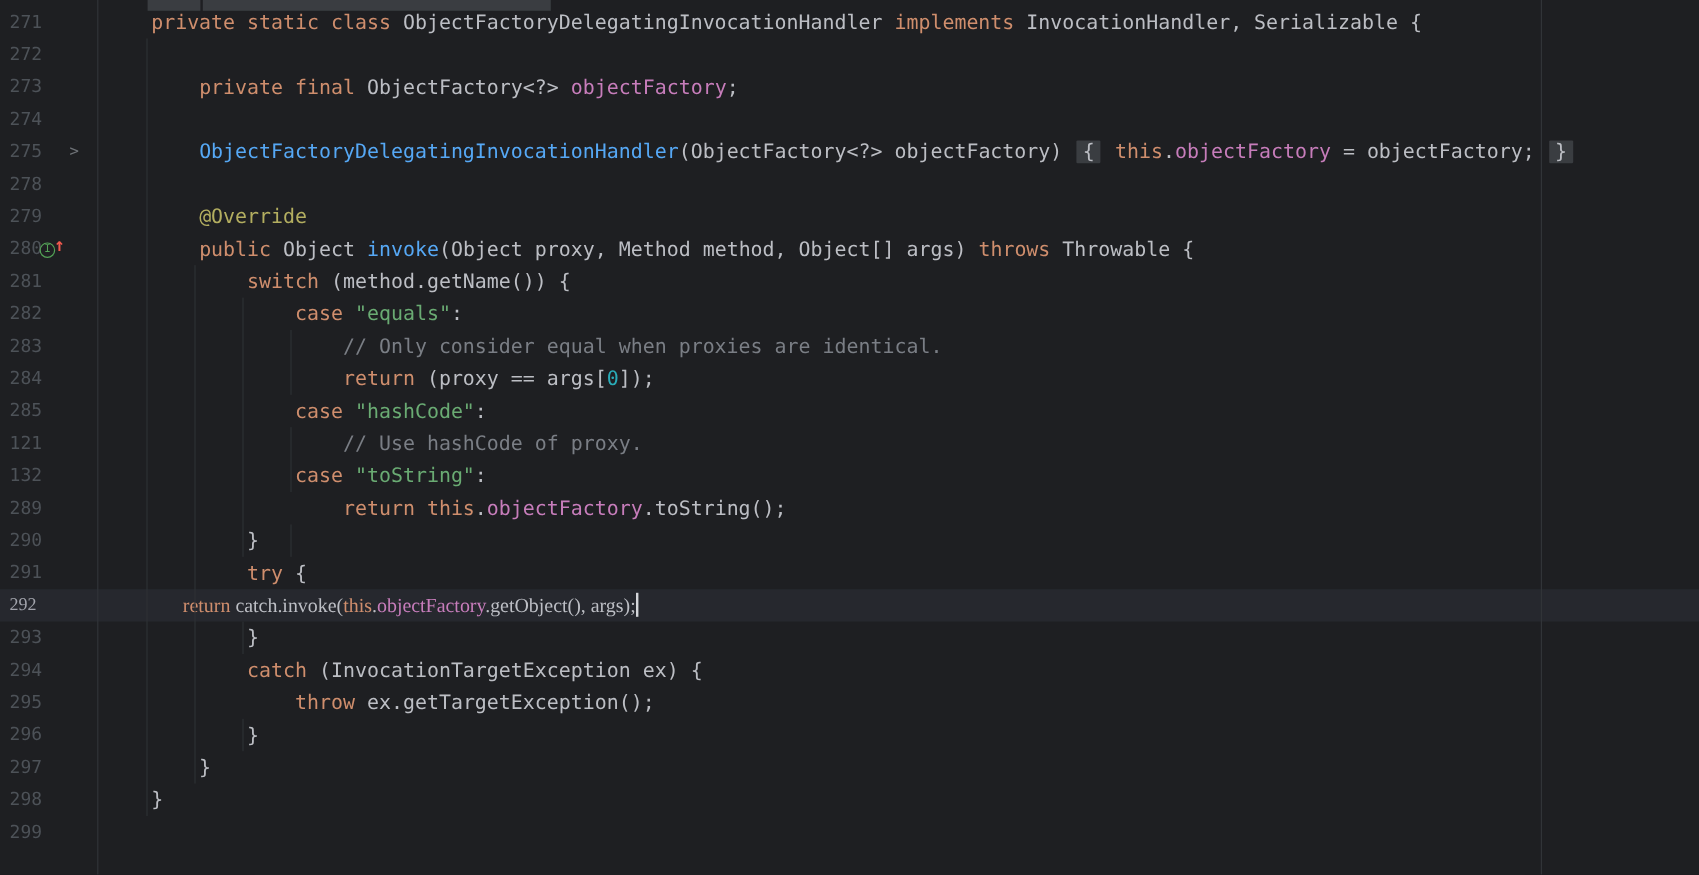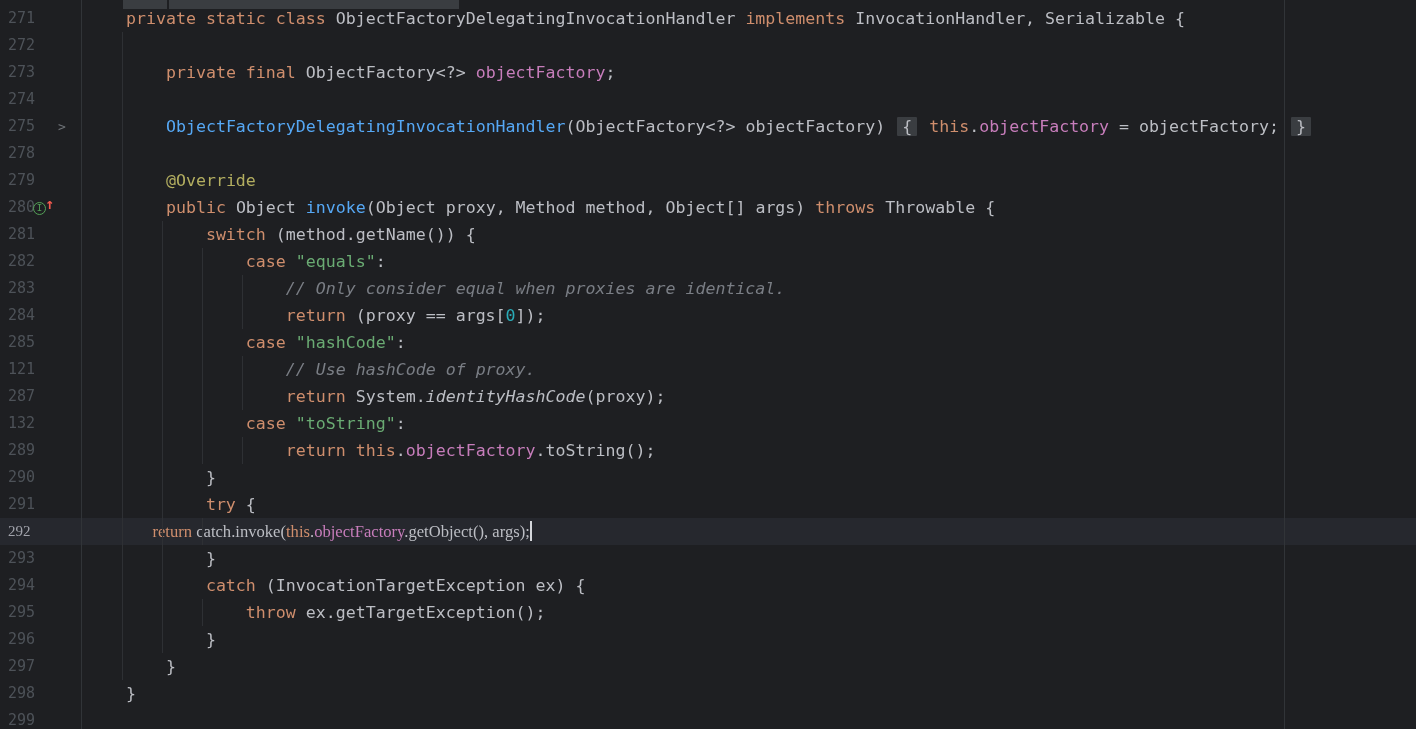--- a/index.html
+++ b/index.html
@@ -20,21 +20,21 @@
     cursor:pointer;
   }
   .row.current .gnum{color:var(--line_number_current,#a1a3ab);}
   .code{
     position:absolute;left:86px;top:0;height:27px;line-height:27px;
     font-size:16.6px;letter-spacing:0;color:var(--def,#bcbec4);
   }
   .c-def{color:var(--def,#bcbec4);}
   .c-kw{color:var(--kw,#cf8e6d);}
   .c-str{color:var(--str,#6aab73);}
-  .c-com{color:var(--com,#7a7e85);font-style:italic;}
+  .c-com{color:var(--com,#7a7e85);}
   .c-num{color:var(--num,#2aacb8);}
   .c-fld{color:var(--fld,#c77dbb);}
   .c-mth{color:var(--mth,#56a8f5);}
   .c-ann{color:var(--ann,#b3ae60);}
   .it{font-style:italic;}
   .box{background:var(--fold_bg,#3a3d41);padding:0 5px;margin:0 2px;border-radius:1px;}
   .caret{
     display:inline-block;width:2px;height:20px;
     background:var(--caret,#d4d6da);
     vertical-align:middle;position:relative;top:-2px;
@@ -71,21 +71,20 @@
       <div class="row"><span class="gnum">275</span><span class="farrow">&gt;</span><span class="code"><span class="c-def">        </span><span class="c-mth">ObjectFactoryDelegatingInvocationHandler</span><span class="c-def">(ObjectFactory&lt;?&gt; objectFactory) </span><span class="c-def box">{</span><span class="c-def"> </span><span class="c-kw">this</span><span class="c-def">.</span><span class="c-fld">objectFactory</span><span class="c-def"> = objectFactory; </span><span class="c-def box">}</span></span></div>
       <div class="row"><span class="gnum">278</span><span class="code"></span></div>
       <div class="row"><span class="gnum">279</span><span class="code"><span class="c-def">        </span><span class="c-ann">@Override</span></span></div>
       <div class="row"><span class="gnum">280</span><span class="gicon"><span class="icirc">I</span><span class="iarr">↑</span></span><span class="code"><span class="c-def">        </span><span class="c-kw">public </span><span class="c-def">Object </span><span class="c-mth">invoke</span><span class="c-def">(Object proxy, Method method, Object[] args) </span><span class="c-kw">throws </span><span class="c-def">Throwable {</span></span></div>
       <div class="row"><span class="gnum">281</span><span class="code"><span class="c-def">            </span><span class="c-kw">switch </span><span class="c-def">(method.getName()) {</span></span></div>
       <div class="row"><span class="gnum">282</span><span class="code"><span class="c-def">                </span><span class="c-kw">case </span><span class="c-str">"equals"</span><span class="c-def">:</span></span></div>
       <div class="row"><span class="gnum">283</span><span class="code"><span class="c-def">                    </span><span class="c-com">// Only consider equal when proxies are identical.</span></span></div>
       <div class="row"><span class="gnum">284</span><span class="code"><span class="c-def">                    </span><span class="c-kw">return </span><span class="c-def">(proxy == args[</span><span class="c-num">0</span><span class="c-def">]);</span></span></div>
       <div class="row"><span class="gnum">285</span><span class="code"><span class="c-def">                </span><span class="c-kw">case </span><span class="c-str">"hashCode"</span><span class="c-def">:</span></span></div>
       <div class="row"><span class="gnum">121</span><span class="code"><span class="c-def">                    </span><span class="c-com">// Use hashCode of proxy.</span></span></div>
-      <div class="row"><span class="gnum">287</span><span class="code"><span class="c-def">                    </span><span class="c-kw">return </span><span class="c-def">System.</span><span class="c-def it">identityHashCode</span><span class="c-def">(proxy);</span></span></div>
       <div class="row"><span class="gnum">132</span><span class="code"><span class="c-def">                </span><span class="c-kw">case </span><span class="c-str">"toString"</span><span class="c-def">:</span></span></div>
       <div class="row"><span class="gnum">289</span><span class="code"><span class="c-def">                    </span><span class="c-kw">return </span><span class="c-kw">this</span><span class="c-def">.</span><span class="c-fld">objectFactory</span><span class="c-def">.toString();</span></span></div>
       <div class="row"><span class="gnum">290</span><span class="code"><span class="c-def">            }</span></span></div>
       <div class="row"><span class="gnum">291</span><span class="code"><span class="c-def">            </span><span class="c-kw">try </span><span class="c-def">{</span></span></div>
       <div class="row current"><span class="gnum">292</span><span class="code"><span class="c-def">                </span><span class="c-kw">return </span><span class="c-def">catch.invoke(</span><span class="c-kw">this</span><span class="c-def">.</span><span class="c-fld">objectFactory</span><span class="c-def">.getObject(), args);</span><span class="caret"></span></span></div>
       <div class="row"><span class="gnum">293</span><span class="code"><span class="c-def">            }</span></span></div>
       <div class="row"><span class="gnum">294</span><span class="code"><span class="c-def">            </span><span class="c-kw">catch </span><span class="c-def">(InvocationTargetException ex) {</span></span></div>
       <div class="row"><span class="gnum">295</span><span class="code"><span class="c-def">                </span><span class="c-kw">throw </span><span class="c-def">ex.getTargetException();</span></span></div>
       <div class="row"><span class="gnum">296</span><span class="code"><span class="c-def">            }</span></span></div>
       <div class="row"><span class="gnum">297</span><span class="code"><span class="c-def">        }</span></span></div>

